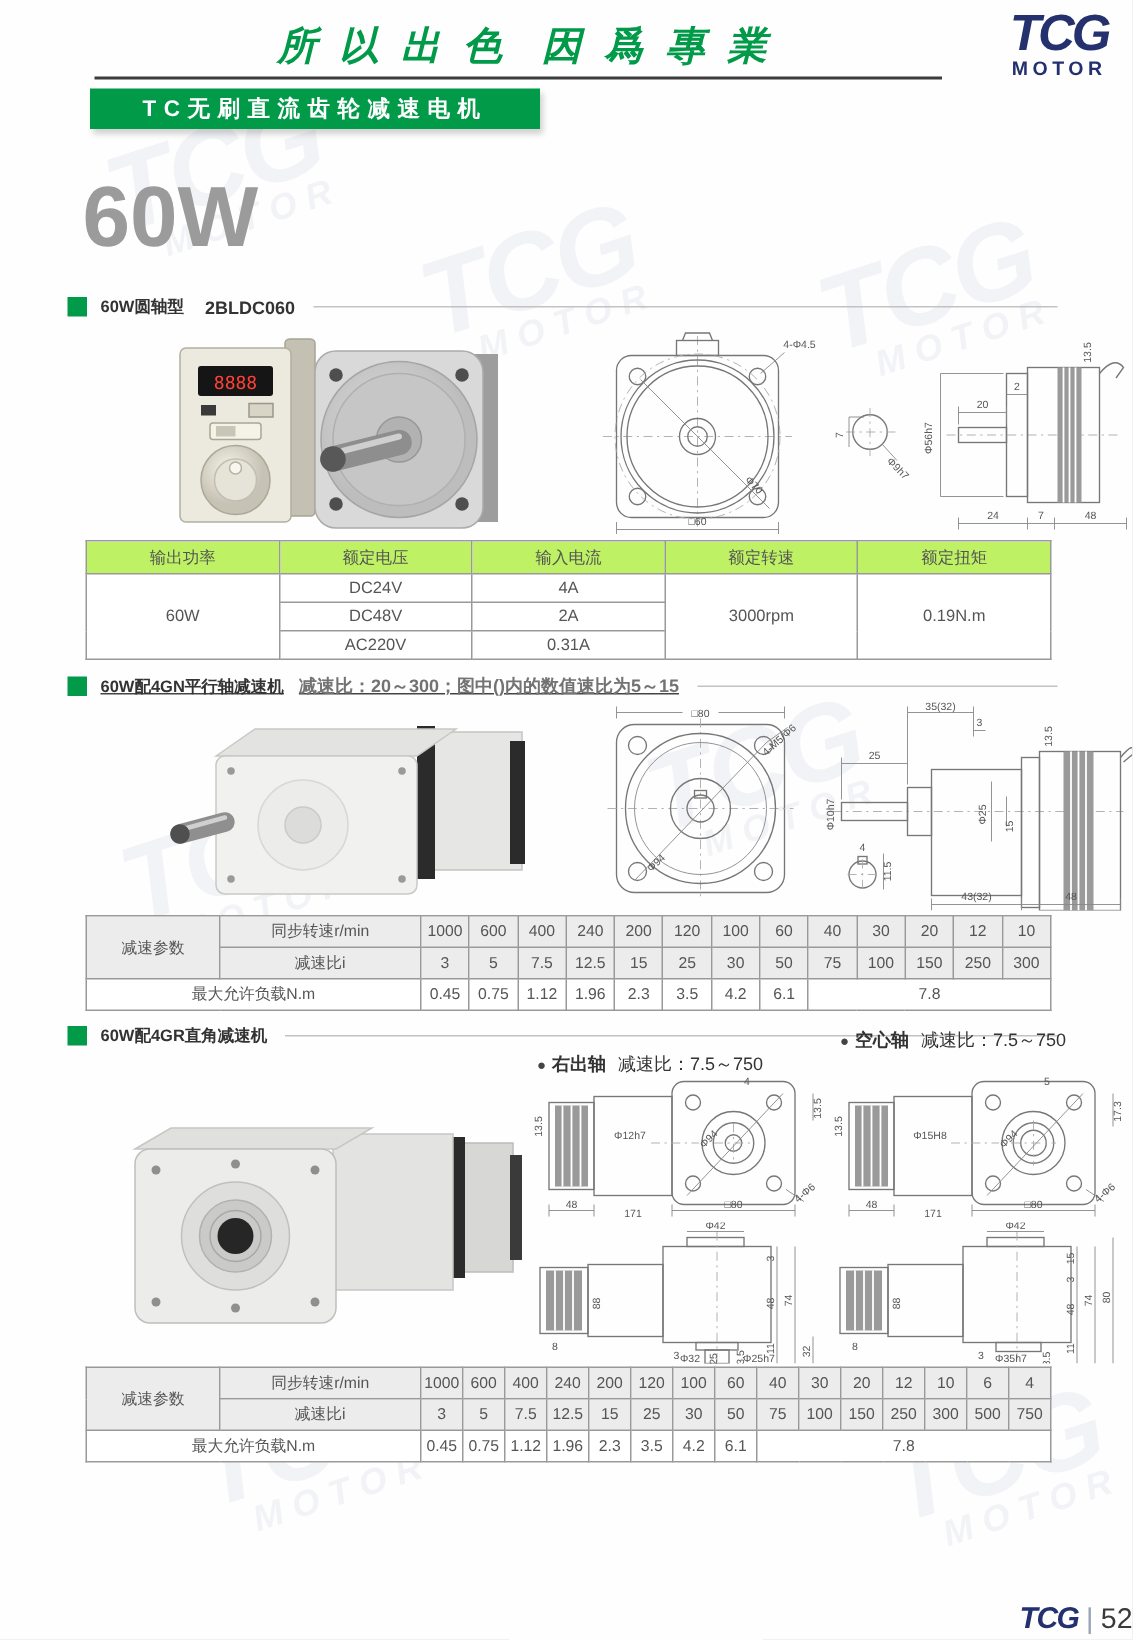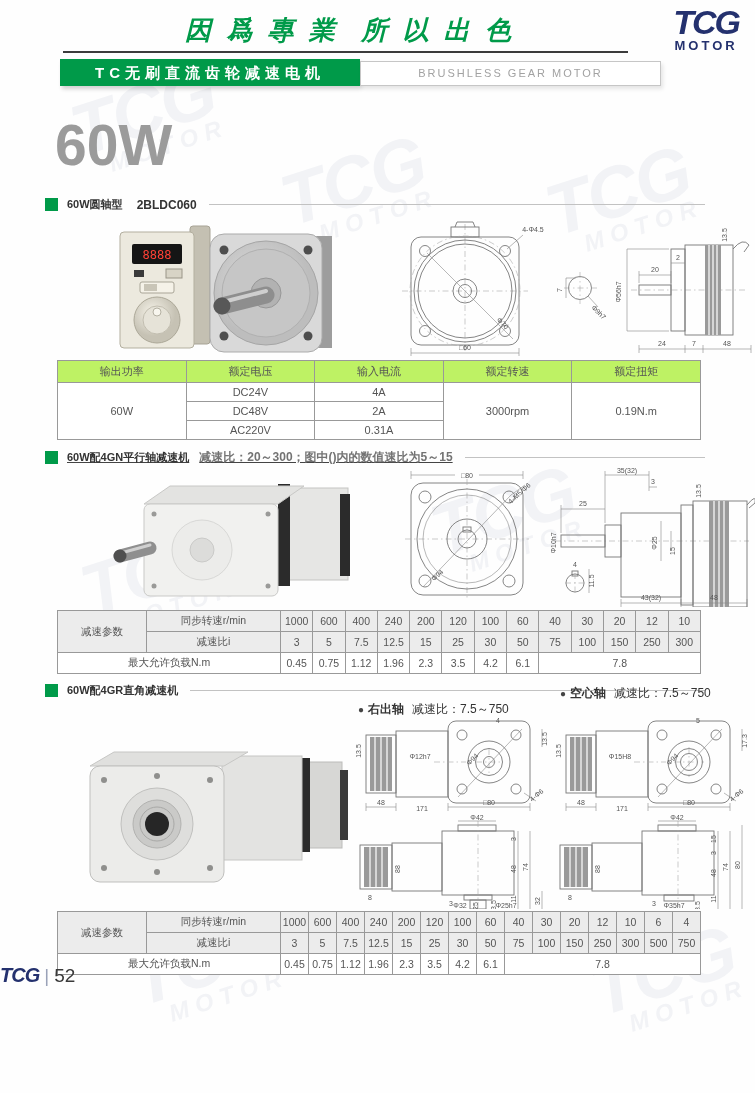--- a/index.html
+++ b/index.html
@@ -51,21 +51,21 @@
   .draw .fins{fill:#9a9a9a;stroke:none;}
   .draw .wl{stroke:#fff;stroke-width:1.2;}
   .draw text{fill:#555;stroke:none;font-size:7px;text-anchor:middle;font-family:"Liberation Sans",sans-serif;}
   .photo{position:absolute;}
   
   .cap{position:absolute;font-size:12px;color:#333;white-space:nowrap;}
   .cap .dot{color:#444;font-size:10px;margin-right:4px;}
   .cap .nm{font-weight:bold;}
   .cap .rt{margin-left:8px;}
   
-  .footer{position:absolute;top:964px;left:0;width:755px;text-align:left;}
+  .footer{position:absolute;top:1068px;left:0;width:755px;text-align:right;}
   .f-logo{font-size:20px;font-weight:bold;font-style:italic;color:#24316e;letter-spacing:-1px;}
   .f-sep{color:#9aa2b8;font-size:19px;margin:0 5px;}
   .f-page{font-size:19px;color:#3a3a3a;}
 </style>
 </head>
 <body>
 
 <div id="page">
 
   <div class="wm" style="left:70px;top:80px;">
@@ -91,30 +91,29 @@
   <div class="wm" style="left:130px;top:930px;">
       <span class="t">TCG</span>
       <span class="m">MOTOR</span>
     </div>
   <div class="wm" style="left:590px;top:940px;">
       <span class="t">TCG</span>
       <span class="m">MOTOR</span>
     </div>
 
   <div class="slogan">
+    <span>所 以 出 色</span>
     <span>因 爲 專 業</span>
-    <span>所 以 出 色</span>
   </div>
   <div class="header-rule"></div>
   <div class="logo">
     <span class="lt">TCG</span>
     <span class="lm">MOTOR</span>
   </div>
   <div class="banner-cn">TC无刷直流齿轮减速电机</div>
-  <div class="banner-en">BRUSHLESS GEAR MOTOR</div>
 
   <div class="page-title">60W</div>
 
   <div class="sec-head" style="top:197px;">
     <span class="bullet"></span>
     <span class="sec-title">60W圆轴型</span>
     <span class="sec-model">2BLDC060</span>
     <span class="sec-line"></span>
   </div>
 

